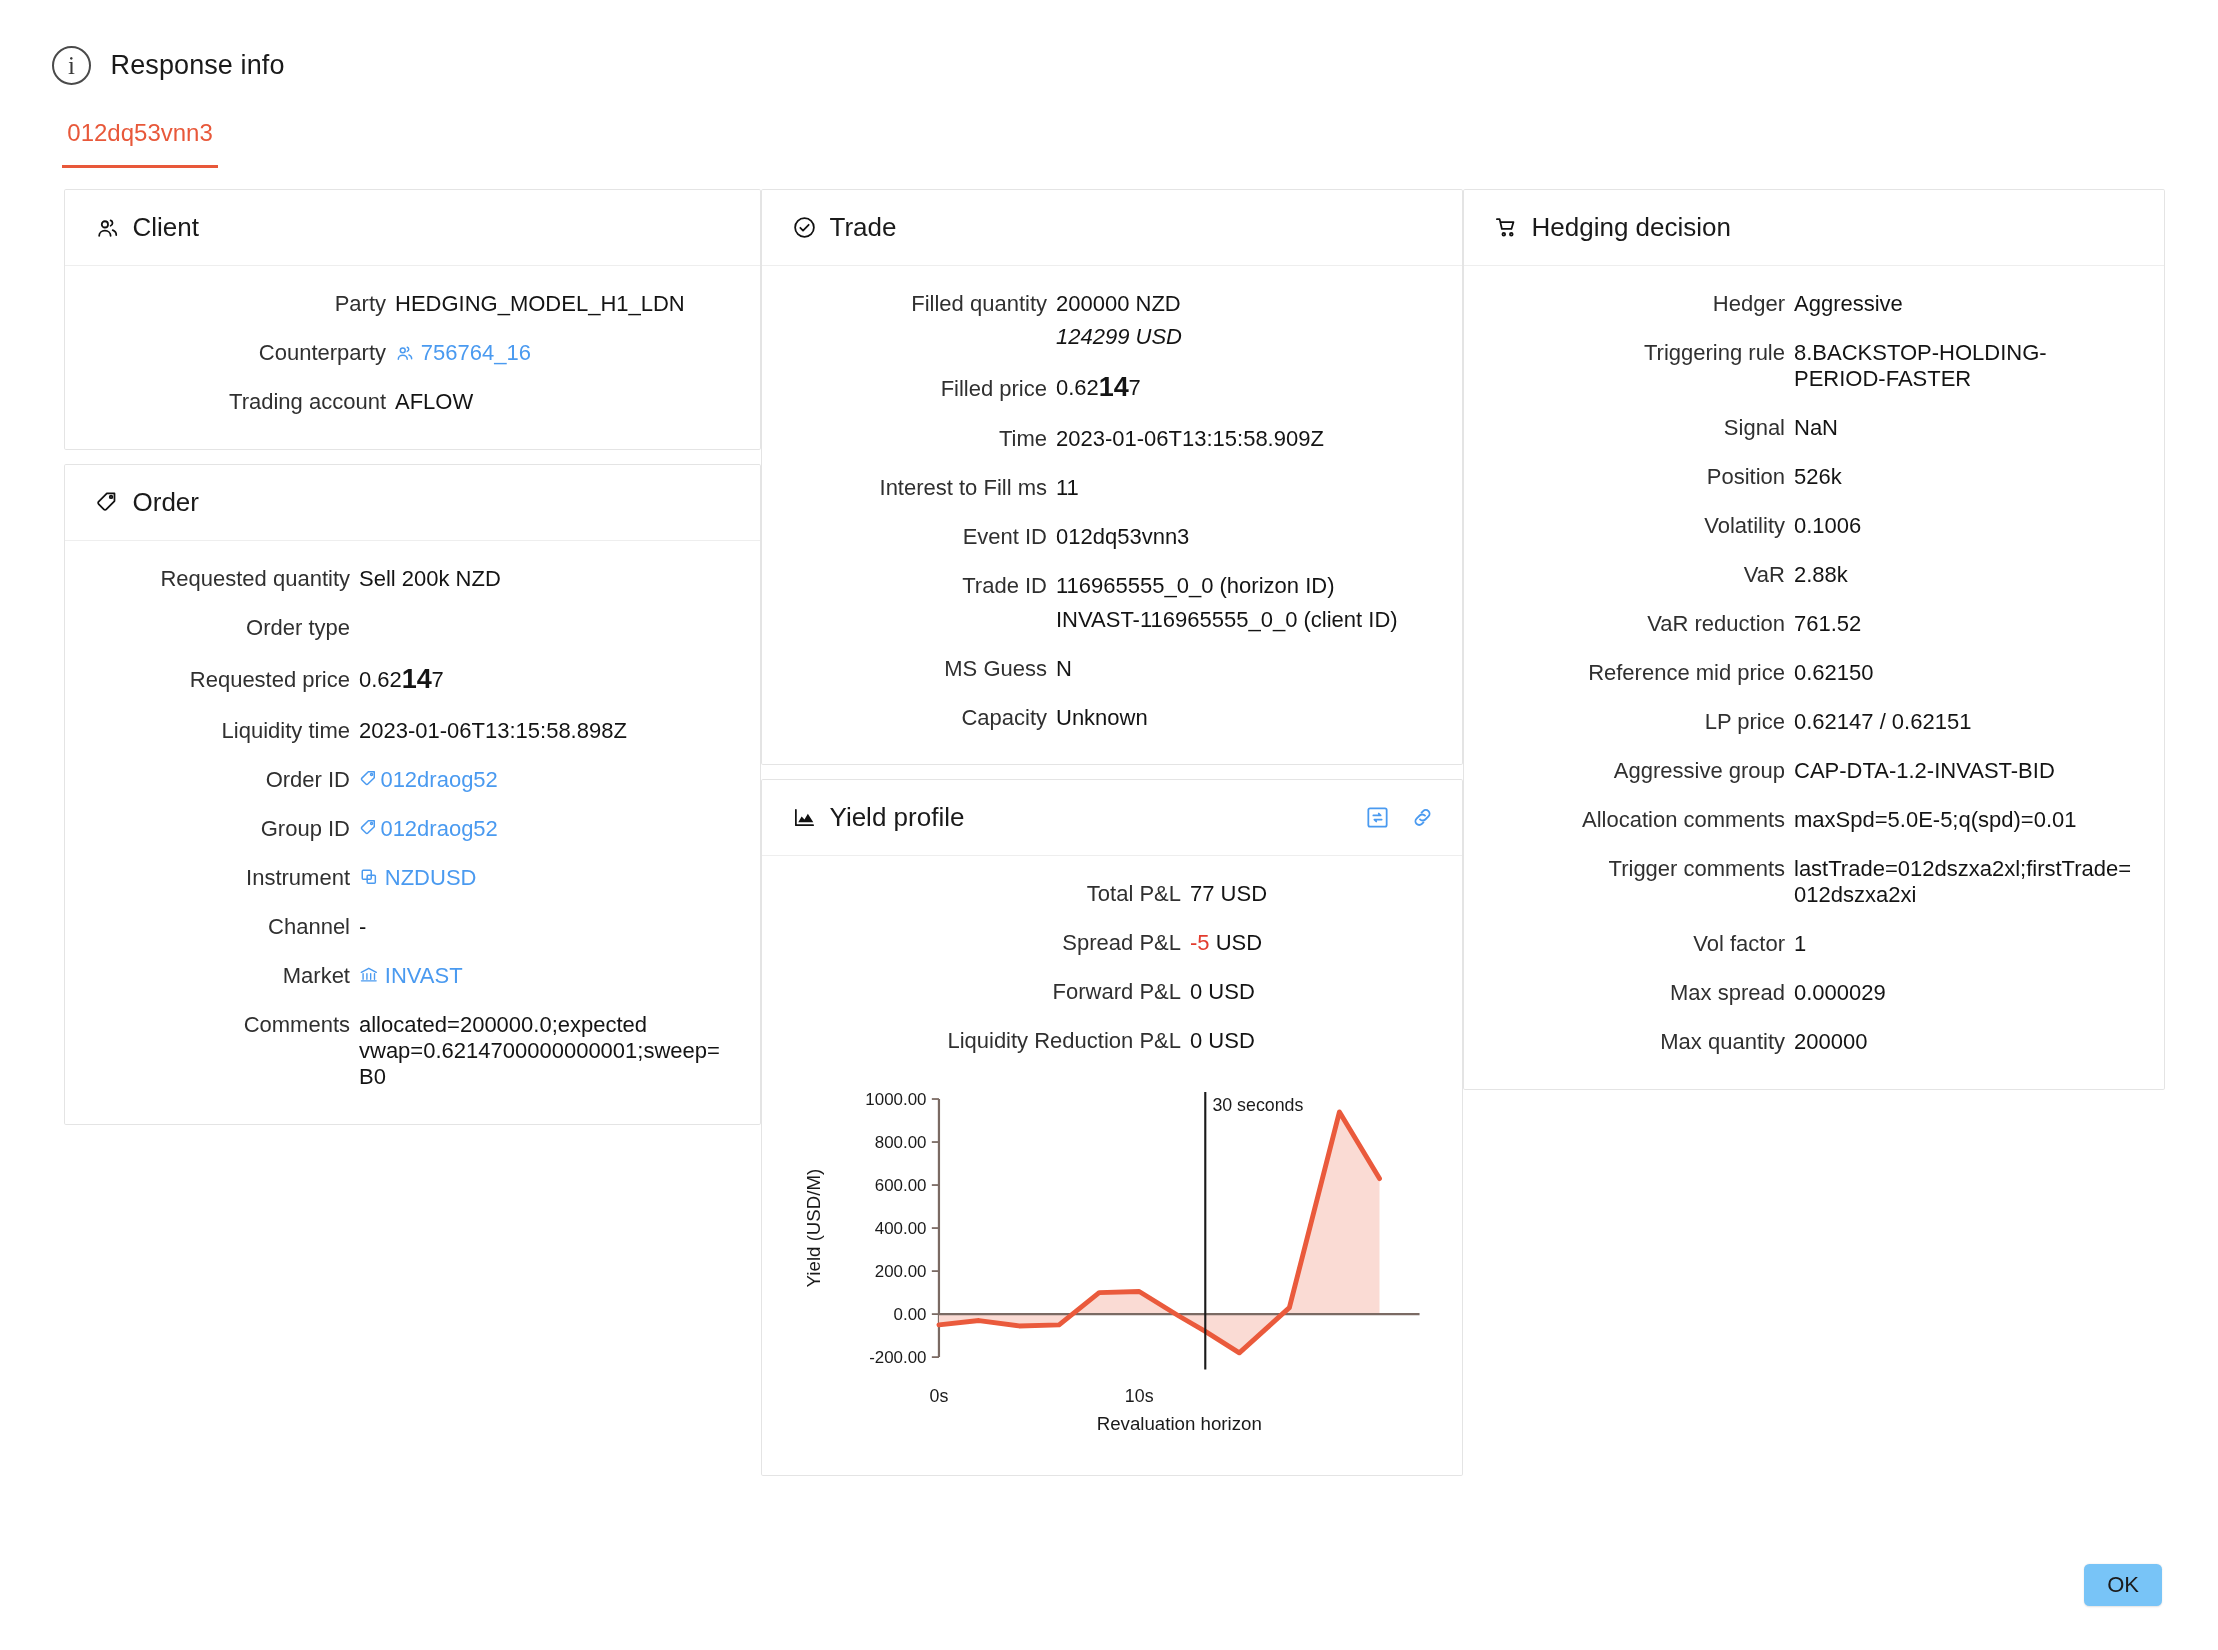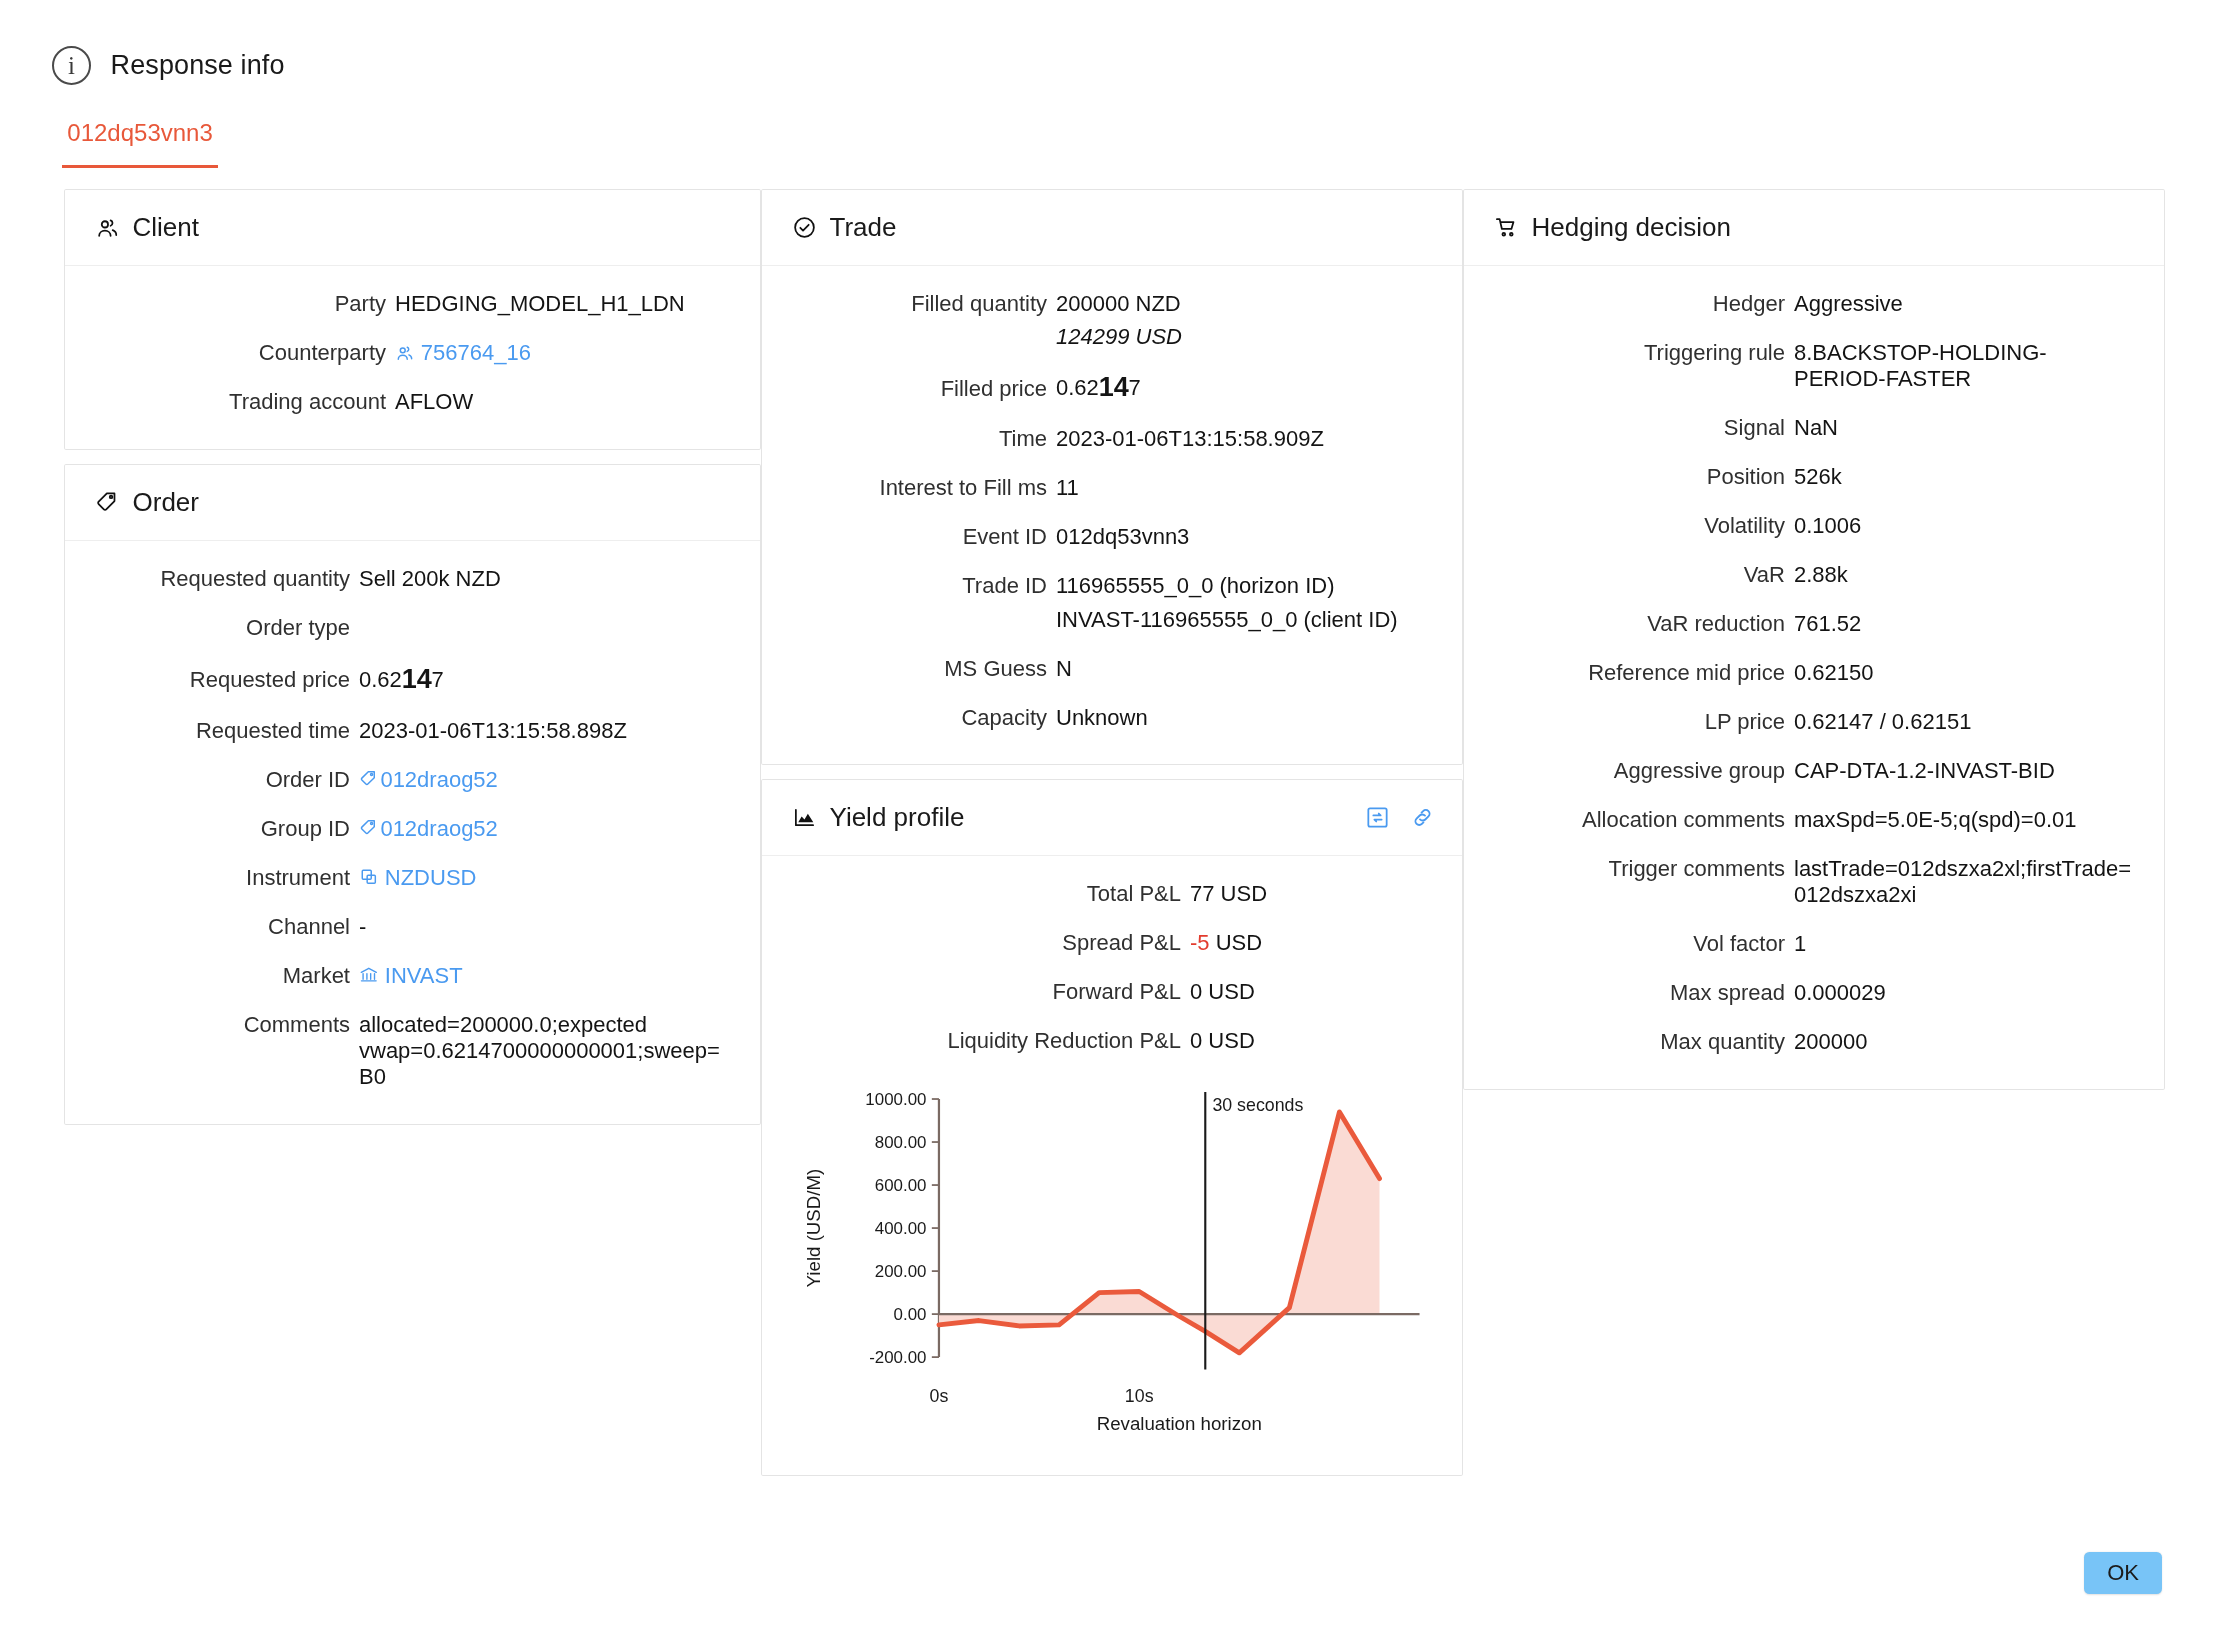--- a/index.html
+++ b/index.html
@@ -134,21 +134,21 @@
     letter-spacing: -0.2px;
     vertical-align: -0.9px;
   }
 
   
   .chart-wrap { padding: 5.3px 0 0 0; }
 
   
   .footer {
     position: absolute;
-    right: 57px; bottom: 56px;
+    right: 57px; bottom: 44px;
   }
   .ok-btn {
     background: #78c4f7;
     border: none;
     color: #1b1b1b;
     font-size: 22px;
     font-family: "Liberation Sans", sans-serif;
     padding: 8px 23px;
     border-radius: 5.3px;
     cursor: pointer;
@@ -233,21 +233,21 @@
           <div class="lbl">Order type</div>
           <div class="val"></div>
         </div>
 
         <div class="row">
           <div class="lbl">Requested price</div>
           <div class="val price"><span>0.62</span><span class="big">14</span><span>7</span></div>
         </div>
 
         <div class="row">
-          <div class="lbl">Requested time</div>
+          <div class="lbl">Liquidity time</div>
           <div class="val">2023-01-06T13:15:58.898Z</div>
         </div>
 
         <div class="row">
           <div class="lbl">Order ID</div>
           <div class="val">
             <span class="inline-icon" style="margin-right:1.8px">
               <svg width="19.6" height="19.6" viewBox="0 0 24 24" fill="none" stroke="#4a9af0" stroke-width="1.8" stroke-linejoin="round">
                 <path d="M3.5 11.2 11.4 3.3h7.3v7.3l-7.9 7.9a1.6 1.6 0 0 1-2.3 0l-5-5a1.6 1.6 0 0 1 0-2.3z"></path>
                 <circle cx="15.4" cy="6.6" r="1.25"></circle>

